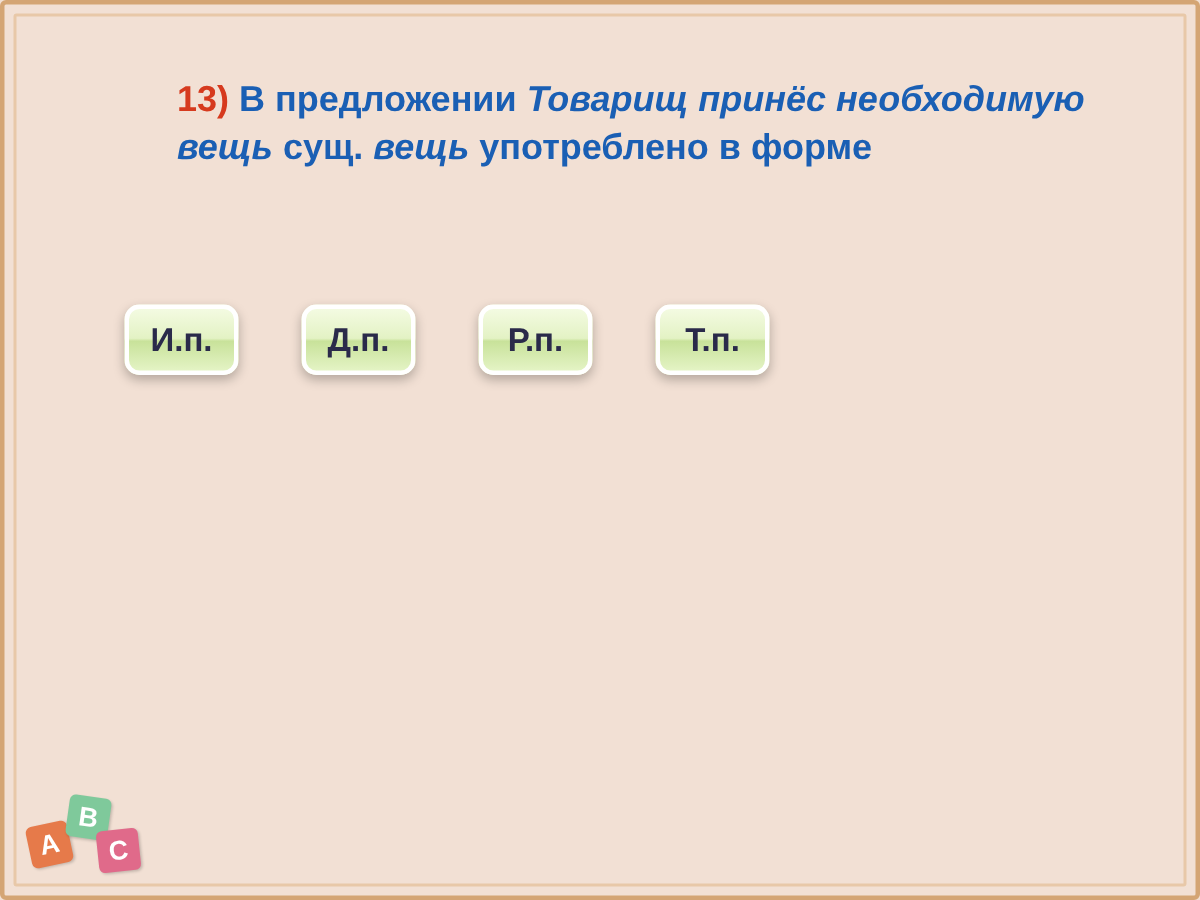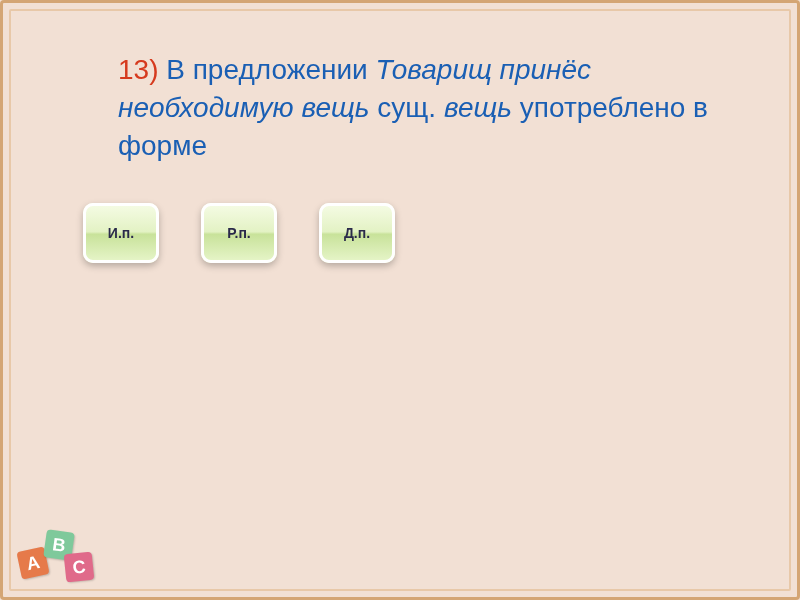--- a/index.html
+++ b/index.html
@@ -17,46 +17,46 @@
     position: absolute;
     top: 6px; left: 6px; right: 6px; bottom: 6px;
     border: 2px solid #e8c8a8;
     border-radius: 2px;
   }
   .question {
     position: absolute;
     top: 48px;
     left: 115px;
     right: 60px;
-    font-size: 28px;
-    font-weight: normal;
+    font-size: 24px;
+    font-weight: bold;
     line-height: 1.35;
   }
   .q-num { color: #d63a1e; }
   .q-blue { color: #1a5fb4; }
   .q-italic { color: #1a5fb4; font-style: italic; }
   .q-noun { color: #1a5fb4; font-style: italic; }
   .options {
     position: absolute;
     top: 200px;
     left: 80px;
     right: 60px;
     display: flex;
     gap: 42px;
   }
   .option {
     width: 76px;
-    height: 60px;
+    height: 47px;
     border-radius: 10px;
     background: linear-gradient(to bottom, #f6fce6 0%, #e3f2c4 48%, #c8e29a 52%, #e8f6cb 100%);
     box-shadow: 0 3px 7px rgba(0,0,0,0.25), inset 0 0 0 3px #ffffff;
     display: flex;
     align-items: center;
     justify-content: center;
-    font-size: 14px;
+    font-size: 22px;
     font-weight: bold;
     color: #2a2a4a;
     cursor: pointer;
   }
   .abc-icon {
     position: absolute;
     bottom: 12px;
     left: 14px;
     width: 80px;
     height: 62px;
@@ -91,24 +91,27 @@
   <span class="q-blue">сущ.</span>
   <span class="q-noun">вещь</span>
   <span class="q-blue">употреблено в форме</span>
 </div>
 
 <div class="options">
   <div class="option">
       <span>И.п.</span>
     </div>
   <div class="option">
+      <span>Д.п.</span>
+    </div>
+  <div class="option">
       <span>Р.п.</span>
     </div>
   <div class="option">
-      <span>Д.п.</span>
+      <span>Т.п.</span>
     </div>
 </div>
 
 <div class="abc-icon">
   <div class="block a">A</div>
   <div class="block b">B</div>
   <div class="block c">C</div>
 </div>
 
 </body></html>

